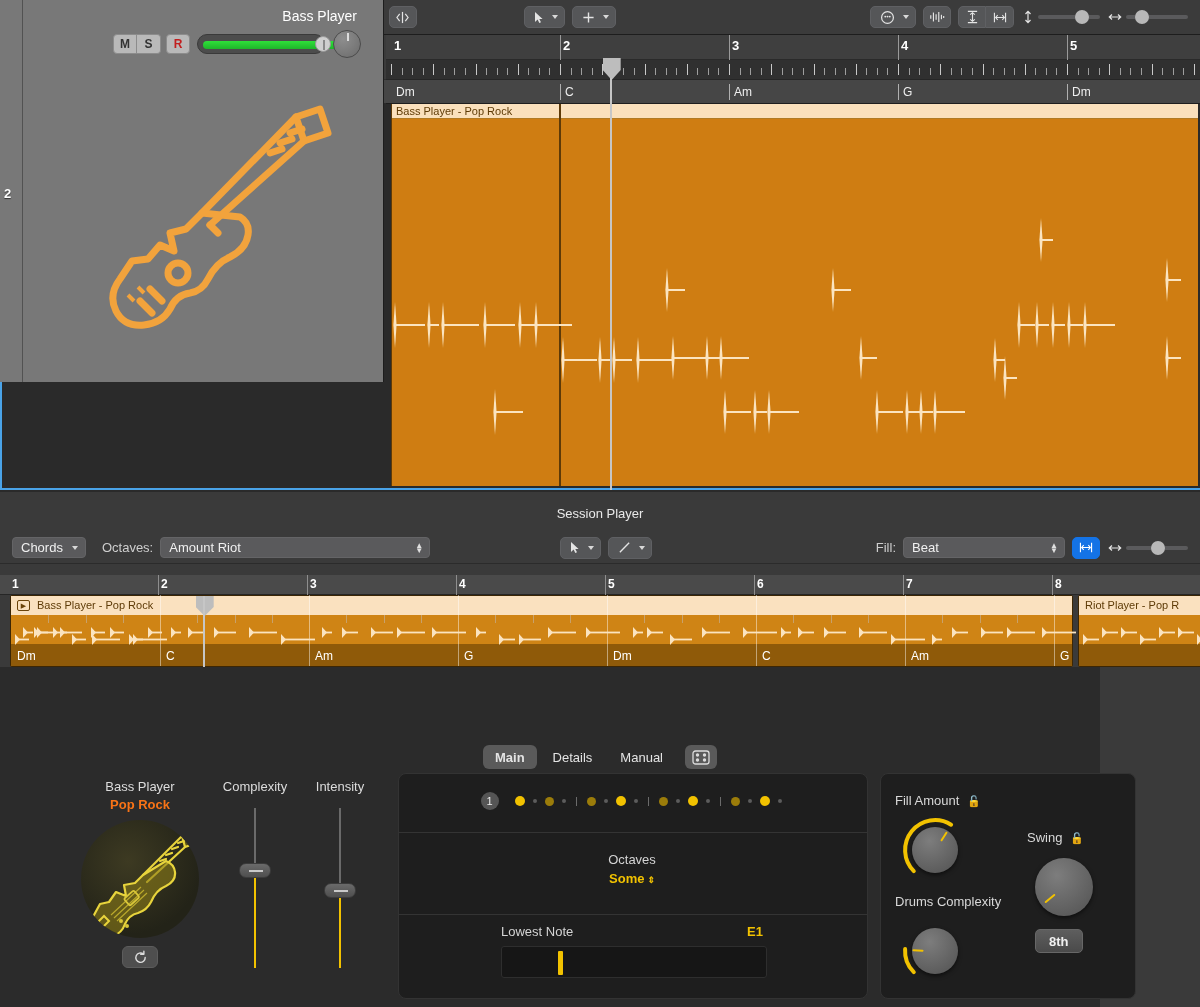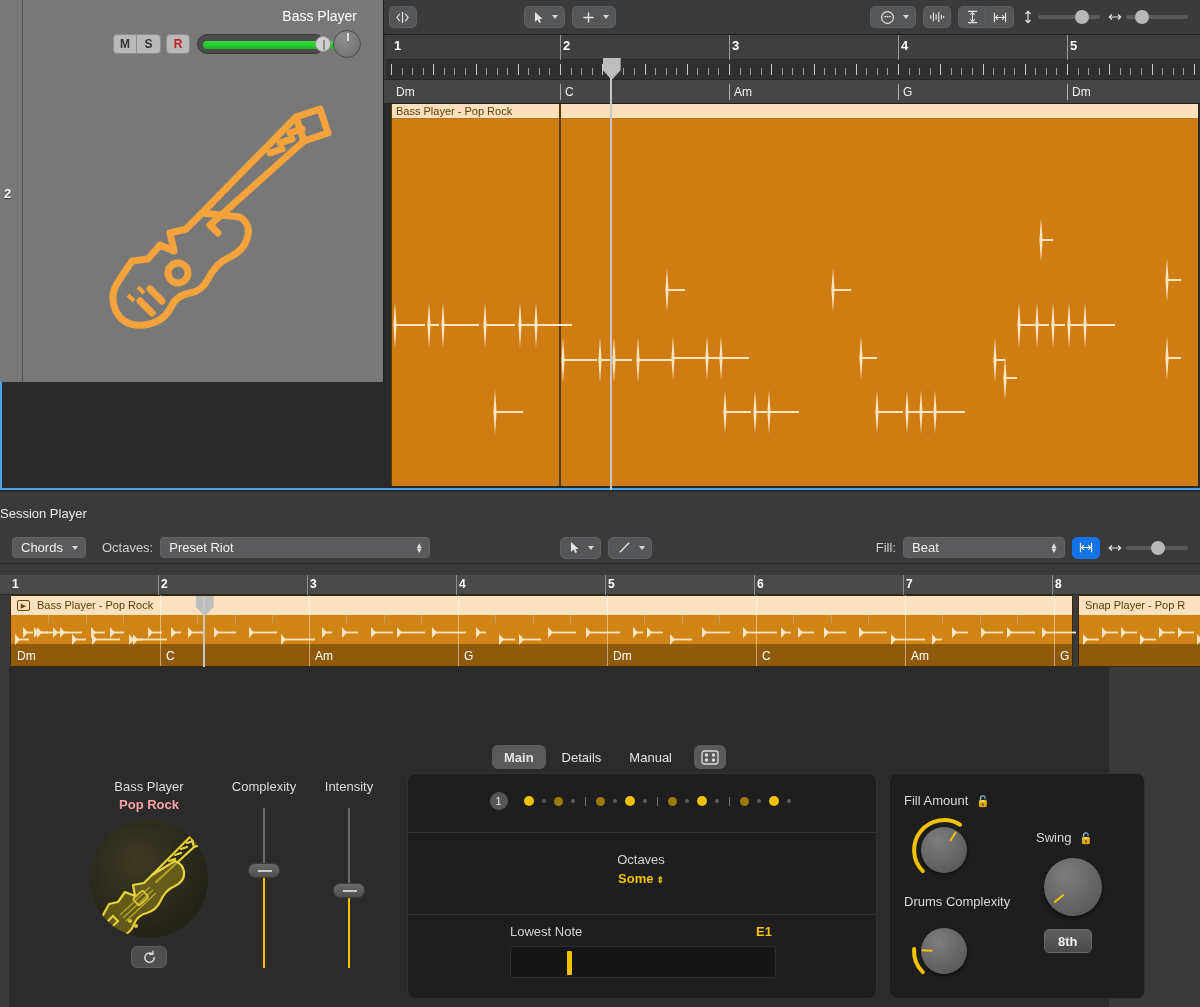--- a/index.html
+++ b/index.html
@@ -140,21 +140,21 @@
 
   .playhead { position:absolute; top:0; width:2px; background:#c6c6c6; }
   .ph-flag {
     position:absolute; width:18px; height:22px; background:#bdbdbd;
     clip-path:polygon(0 0,100% 0,100% 55%,50% 100%,0 55%);
   }
 
   
   .sp-panel { position:absolute; left:0; top:492px; width:1200px; height:515px; background:#3a3a3a; }
   .sp-title {
-    position:absolute; left:0; top:14px; width:1200px; 
+    position:absolute; left:0; top:14px; width:1200px; text-align:center;
     color:#e9e9e9; font-size:13px;
   }
   .sp-toolbar {
     position:absolute; left:0; top:40px; width:1200px; height:32px;
     display:flex; align-items:center; border-bottom:1px solid #2b2b2b;
   }
   .sp-lbl { color:#cecece; font-size:13px; margin-left:12px; }
   .popup {
     height:21px; background:#5a5a5c; border:1px solid #646466; border-radius:4px;
     color:#f0f0f0; font-size:13px; display:flex; align-items:center;
@@ -187,36 +187,36 @@
   .mini-chord { position:absolute; bottom:3px; color:#fff; font-size:12px; }
   .mini-chordline { position:absolute; bottom:0; width:1px; height:72px; background:rgba(255,255,255,.45); }
   .mini-beat { position:absolute; top:19px; width:1px; height:8px; background:#c8a16a; }
   .play-ico {
     position:absolute; left:6px; top:4px; width:13px;height:11px;
     border:1px solid #6b4309; border-radius:2px; color:#6b4309;
     font-size:7px; display:flex;align-items:center;justify-content:center;
   }
 
   
-  .editor { position:absolute; left:0; top:667px; width:1100px; height:340px; background:#2b2b2b;margin-left:9px; }
+  .editor { position:absolute; left:0; top:667px; width:1100px; height:340px; background:#2b2b2b; }
   .tabs {
     position:absolute; left:0; top:78px; width:1200px; display:flex;
     justify-content:center; align-items:center; gap:4px;
   }
   .tab {
     height:24px; padding:0 12px; border-radius:6px; color:#e4e4e4; font-size:13px;
     display:flex;align-items:center;justify-content:center;
   }
   .tab.sel { background:#5a5a5a; font-weight:bold; }
   .tab.icon { background:#5a5a5a; width:32px; padding:0; margin-left:6px; }
 
   
   .perf { position:absolute; left:75px; top:112px; width:130px; text-align:center; }
   .perf-name { color:#dcdcdc; font-size:13px; }
-  .perf-style { color:#fca5a5; font-size:13px; font-weight:bold; margin-top:3px; }
+  .perf-style { color:#f97316; font-size:13px; font-weight:bold; margin-top:3px; }
   .perf-circ {
     width:118px;height:118px;border-radius:50%;margin:8px auto 0;
     background:radial-gradient(circle at 40% 35%, #3d3a22, #232318 70%);
     position:relative; overflow:hidden;
   }
   .refresh-btn {
     width:36px;height:22px;border-radius:6px;background:#4e4e4e;border:1px solid #5c5c5c;
     margin:8px auto 0; color:#dcdcdc; font-size:14px;
     display:flex;align-items:center;justify-content:center;
   }
@@ -736,21 +736,21 @@
   <div class="sp-panel">
     <div class="sp-title">Session Player</div>
 
     <div class="sp-toolbar">
       <div class="popup" style="margin-left:12px">
         <span>Chords</span>
         <span class="chev" style="position:absolute;right:7px;top:50%;margin-top:-2px;width:0;height:0;border-left:3.5px solid transparent;border-right:3.5px solid transparent;border-top:4px solid #d8d8d8;"></span>
       </div>
       <span class="sp-lbl" style="margin-left:16px">Octaves:</span>
       <div class="popup" style="width:270px">
-        <span>Preset Riot</span>
+        <span>Amount Riot</span>
         <span class="stepper">▲<br>▼</span>
       </div>
 
       <div style="width:130px"></div>
 
       <div class="tb-btn menu" style="margin-left:0">
         <svg width="10" height="13" viewBox="0 0 10 13">
             <path d="M1 1 L1 11 L3.6 8.5 L5.3 12 L7 11.3 L5.3 8 L8.6 8 Z" fill="#e4e4e4"></path>
           </svg>
         <span class="chev"></span>
@@ -1018,21 +1018,21 @@
               <rect x="0" y="4.6" width="14" height="1.8" fill="#fbe4c0"></rect>
             </svg></div>
           <div style="position: absolute; left: 137px; top: 9px; width: 14px; height: 11px;"><svg width="14" height="11" viewBox="0 0 14 11">
               <path d="M0 0 L5 5.5 L0 11 Z" fill="#fbe4c0"></path>
               <rect x="0" y="4.6" width="14" height="1.8" fill="#fbe4c0"></rect>
             </svg></div>
         </div>
       </div>
       <div class="mini-region" style="left: 1078px; width: 160px;">
         <div class="mini-hdr">
-          <span style="position: absolute; left: 6px; top: 0px;">Snap Player - Pop R</span>
+          <span style="position: absolute; left: 6px; top: 0px;">Riot Player - Pop R</span>
         </div>
         <div class="mini-foot"></div>
         <div style="position: absolute; left: 0px; top: 19px; width: 160px; height: 31px;">
           <div style="position: absolute; left: 4px; top: 16px; width: 16px; height: 11px;"><svg width="16" height="11" viewBox="0 0 16 11">
               <path d="M0 0 L5 5.5 L0 11 Z" fill="#fbe4c0"></path>
               <rect x="0" y="4.6" width="16" height="1.8" fill="#fbe4c0"></rect>
             </svg></div>
           <div style="position: absolute; left: 23px; top: 9px; width: 16px; height: 11px;"><svg width="16" height="11" viewBox="0 0 16 11">
               <path d="M0 0 L5 5.5 L0 11 Z" fill="#fbe4c0"></path>
               <rect x="0" y="4.6" width="16" height="1.8" fill="#fbe4c0"></rect>

